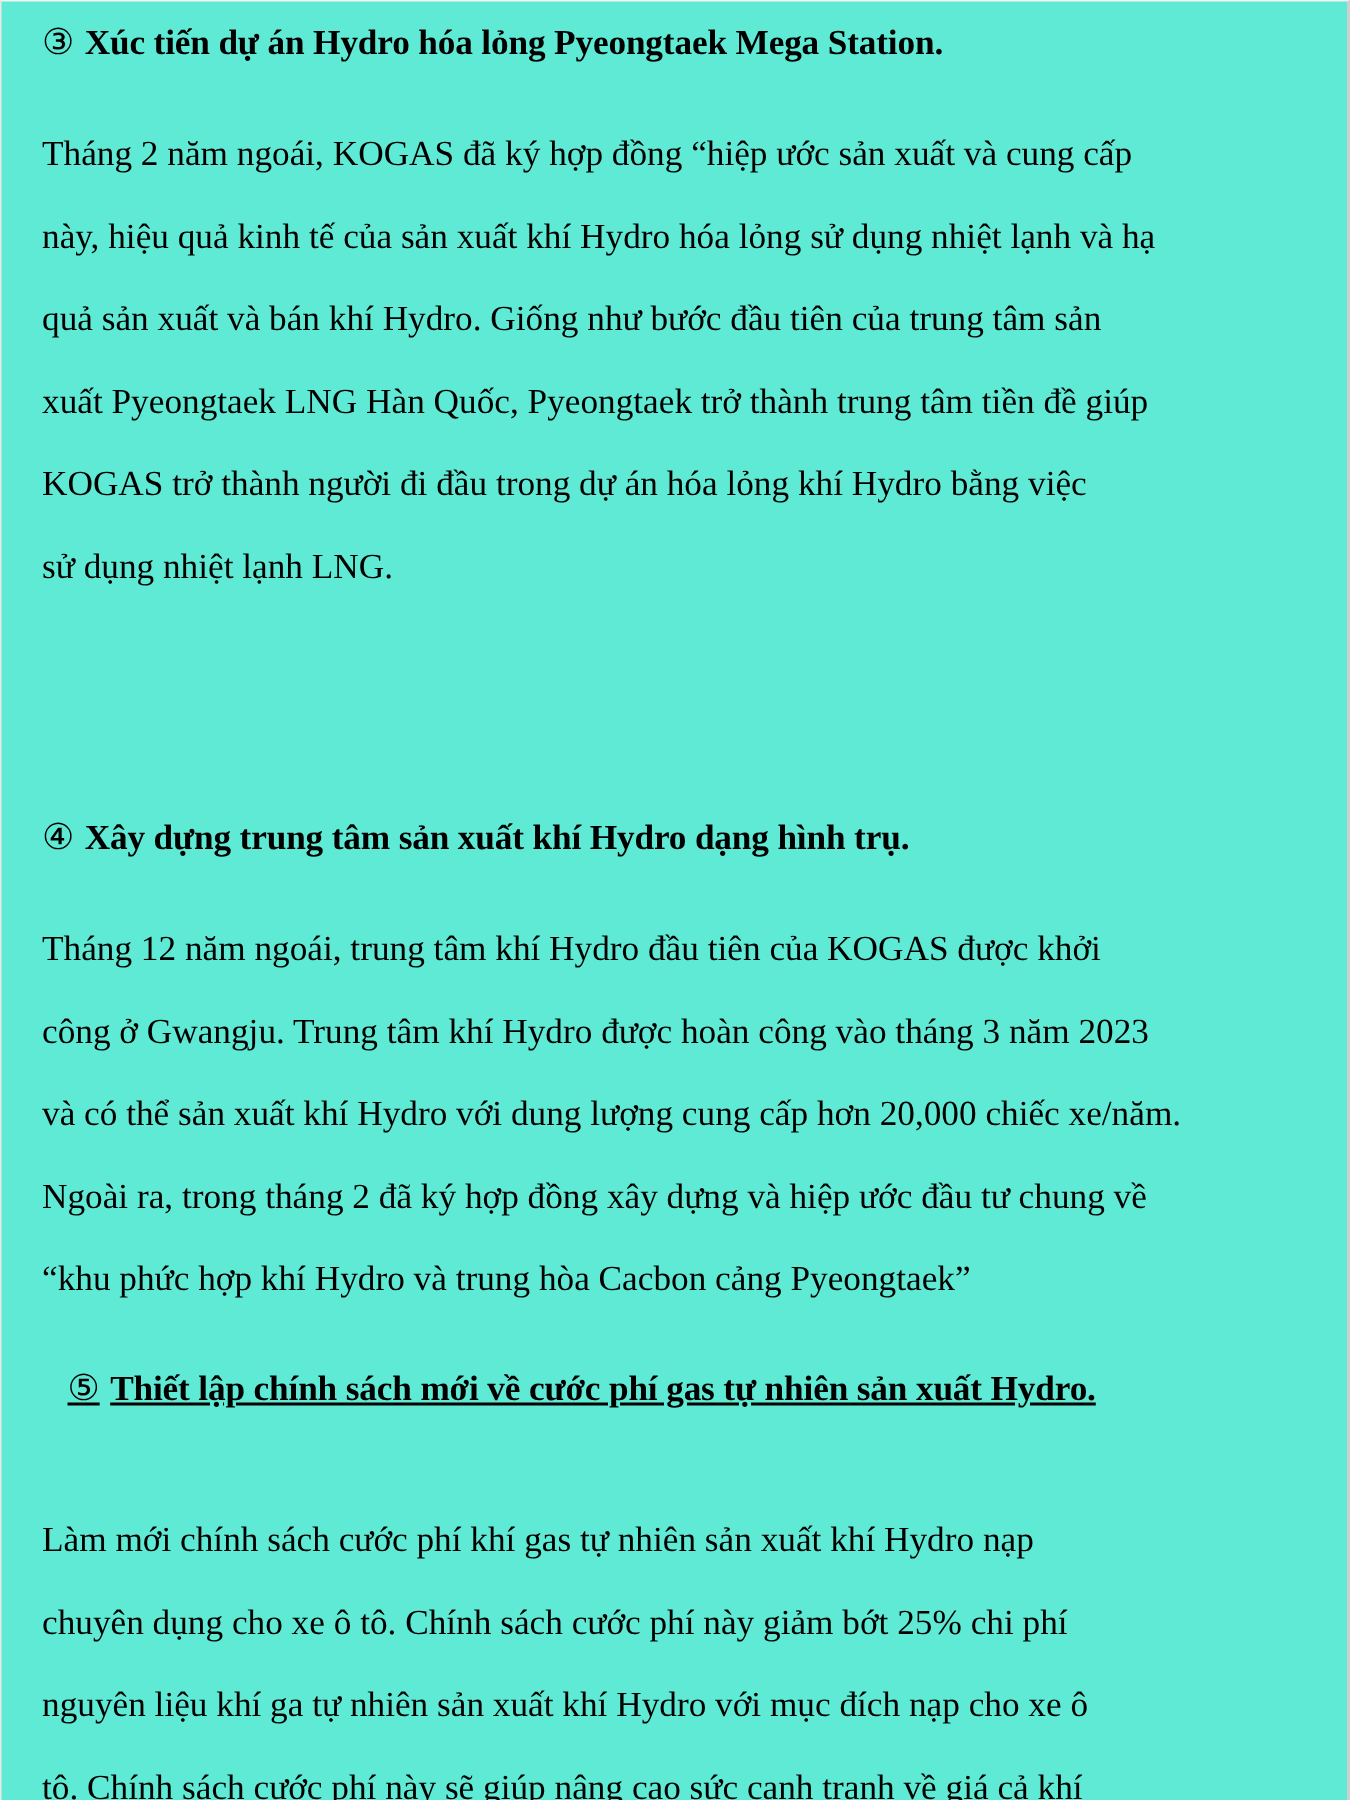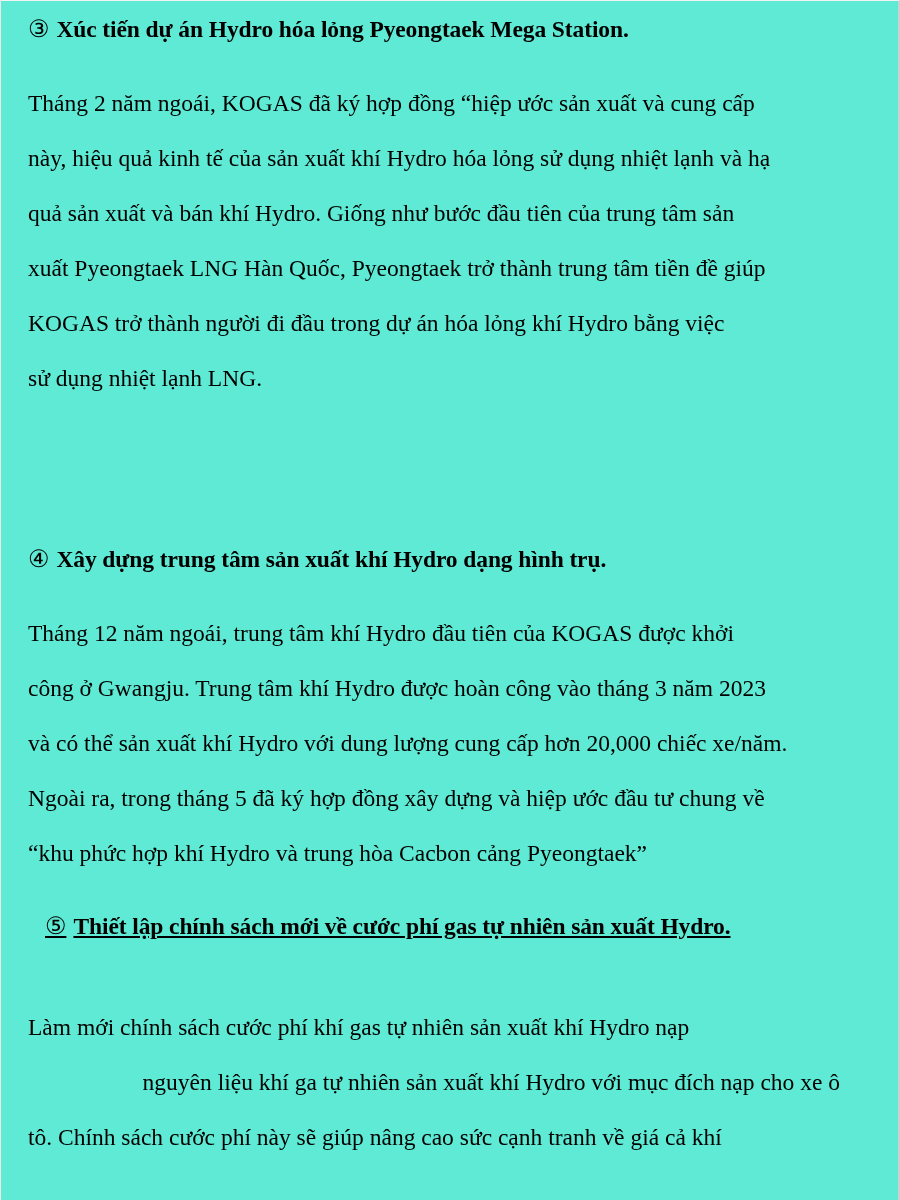--- a/index.html
+++ b/index.html
@@ -83,28 +83,29 @@
     </div>
 
     <div class="section-heading blk-h4">
       <span class="circled-num">④</span><span>Xây dựng trung tâm sản xuất khí Hydro dạng hình trụ.</span>
     </div>
 
     <div class="body-paragraph blk-p2">
       <span class="nowrap-line" style="letter-spacing: 0px; word-spacing: 0px;">Tháng 12 năm ngoái, trung tâm khí Hydro đầu tiên của KOGAS được khởi</span>
       <span class="nowrap-line" style="letter-spacing: 0px; word-spacing: 0px;">công ở Gwangju. Trung tâm khí Hydro được hoàn công vào tháng 3 năm 2023</span>
       <span class="nowrap-line" style="letter-spacing: 0px; word-spacing: 0px;">và có thể sản xuất khí Hydro với dung lượng cung cấp hơn 20,000 chiếc xe/năm.</span>
-      <span class="nowrap-line" style="letter-spacing: 0px; word-spacing: 0px;">Ngoài ra, trong tháng 5 đã ký hợp đồng xây dựng và hiệp ước đầu tư chung về</span>
+      <span class="nowrap-line" style="letter-spacing: 0px; word-spacing: 0px;">Ngoài ra, trong tháng 2 đã ký hợp đồng xây dựng và hiệp ước đầu tư chung về</span>
       <span class="nowrap-line" style="letter-spacing: 0px; word-spacing: 0px;">“khu phức hợp khí Hydro và trung hòa Cacbon cảng Pyeongtaek”</span>
     </div>
 
     <div class="section-heading blk-h5">
       <span class="circled-num">⑤</span><span>Thiết lập chính sách mới về cước phí gas tự nhiên sản xuất Hydro.</span>
     </div>
 
     <div class="body-paragraph blk-p3 last-clipped">
       <span class="nowrap-line" style="letter-spacing: 0px; word-spacing: 0px;">Làm mới chính sách cước phí khí gas tự nhiên sản xuất khí Hydro nạp</span>
-      <span class="nowrap-line" style="letter-spacing: 0px; word-spacing: 0px; text-align: right;">nguyên liệu khí ga tự nhiên sản xuất khí Hydro với mục đích nạp cho xe ô</span>
+      <span class="nowrap-line" style="letter-spacing: 0px; word-spacing: 0px;">chuyên dụng cho xe ô tô. Chính sách cước phí này giảm bớt 25% chi phí</span>
+      <span class="nowrap-line" style="letter-spacing: 0px; word-spacing: 0px;">nguyên liệu khí ga tự nhiên sản xuất khí Hydro với mục đích nạp cho xe ô</span>
       <span class="nowrap-line" style="letter-spacing: 0px; word-spacing: 0px;">tô. Chính sách cước phí này sẽ giúp nâng cao sức cạnh tranh về giá cả khí</span>
     </div>
 
   </div>
 </div>
 
 </body></html>

